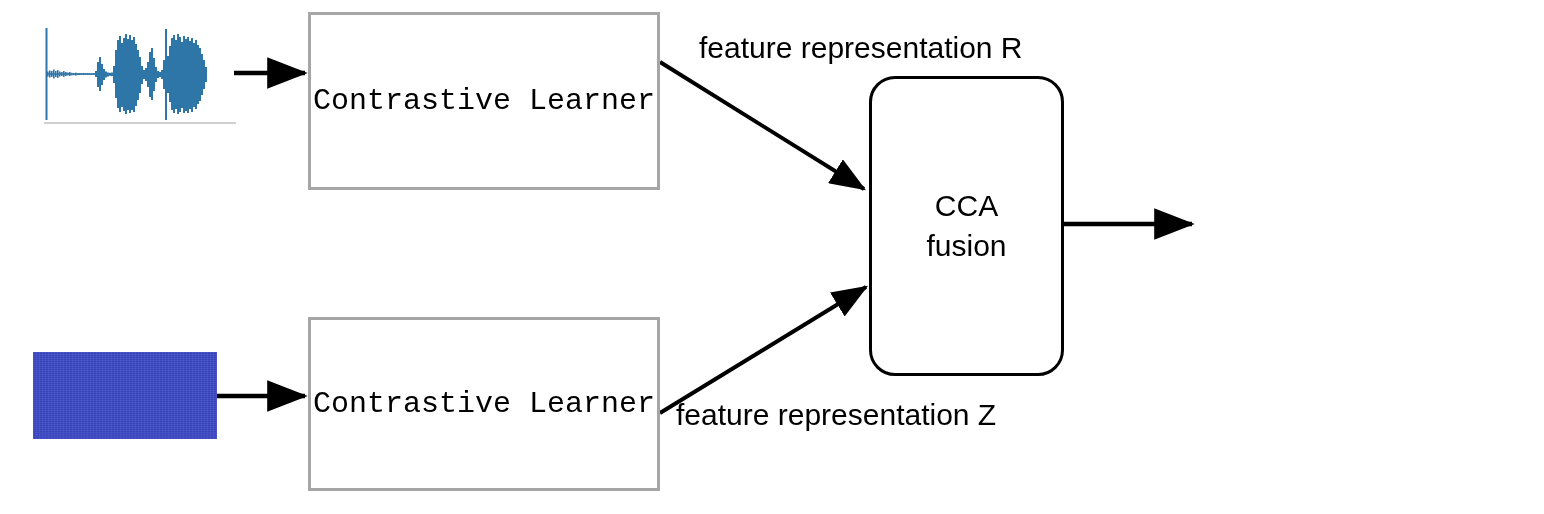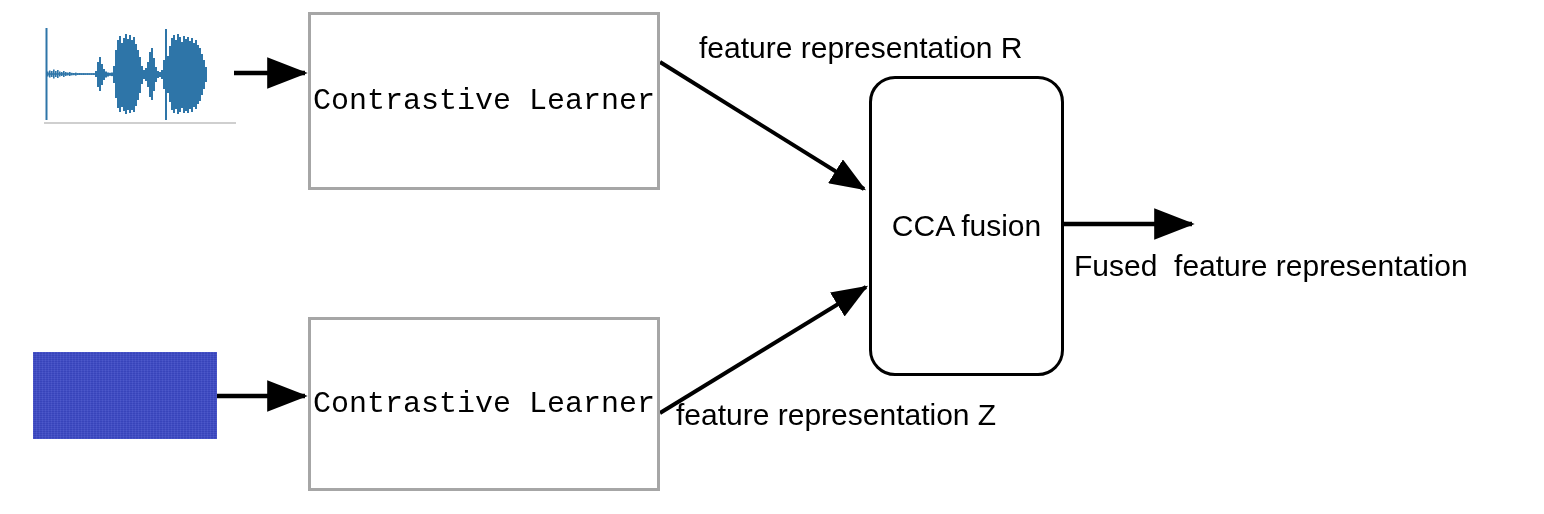--- a/index.html
+++ b/index.html
@@ -54,21 +54,21 @@
     width: 352px;
     height: 174px;
   }
   #cca-box {
     left: 869px;
     top: 76px;
     width: 195px;
     height: 300px;
     border: 3px solid #000000;
     border-radius: 26px;
-    flex-direction: row;
+    flex-direction: column;
     gap: 6px;
   }
   .cca-label {
     font-size: 30px;
     color: #000000;
     line-height: 1.15;
     white-space: nowrap;
   }
   .edge-label {
     position: absolute;
@@ -251,15 +251,14 @@
 
   <div id="cca-box" class="node-box">
     <span class="cca-label">CCA</span>
     <span class="cca-label">fusion</span>
   </div>
 
   <div id="label-r" class="edge-label">feature representation R</div>
 
   <div id="label-z" class="edge-label">feature representation Z</div>
 
-  <div id="label-fused" class="edge-label">Fused  feature representation</div>
 
 </div>
 
 </body></html>

